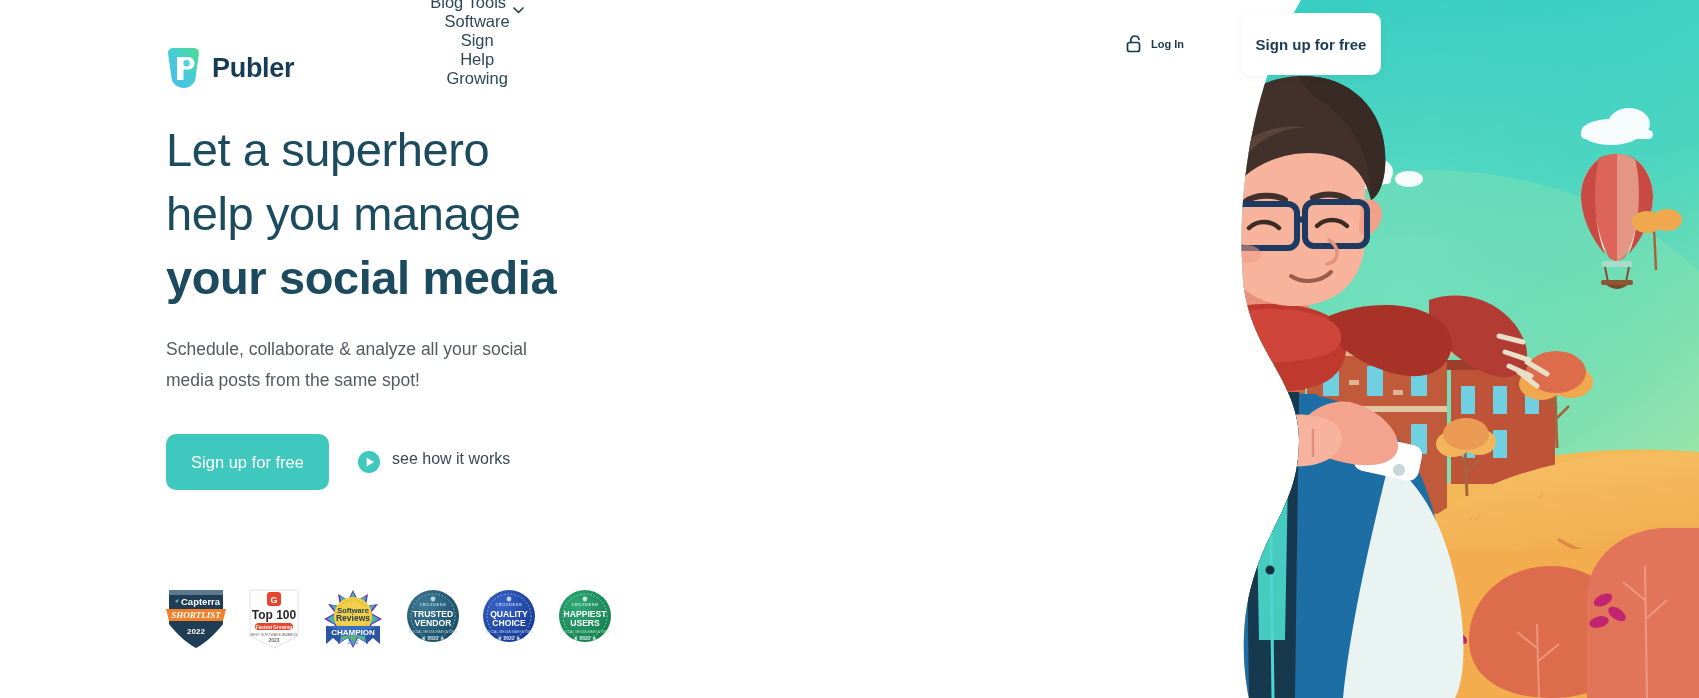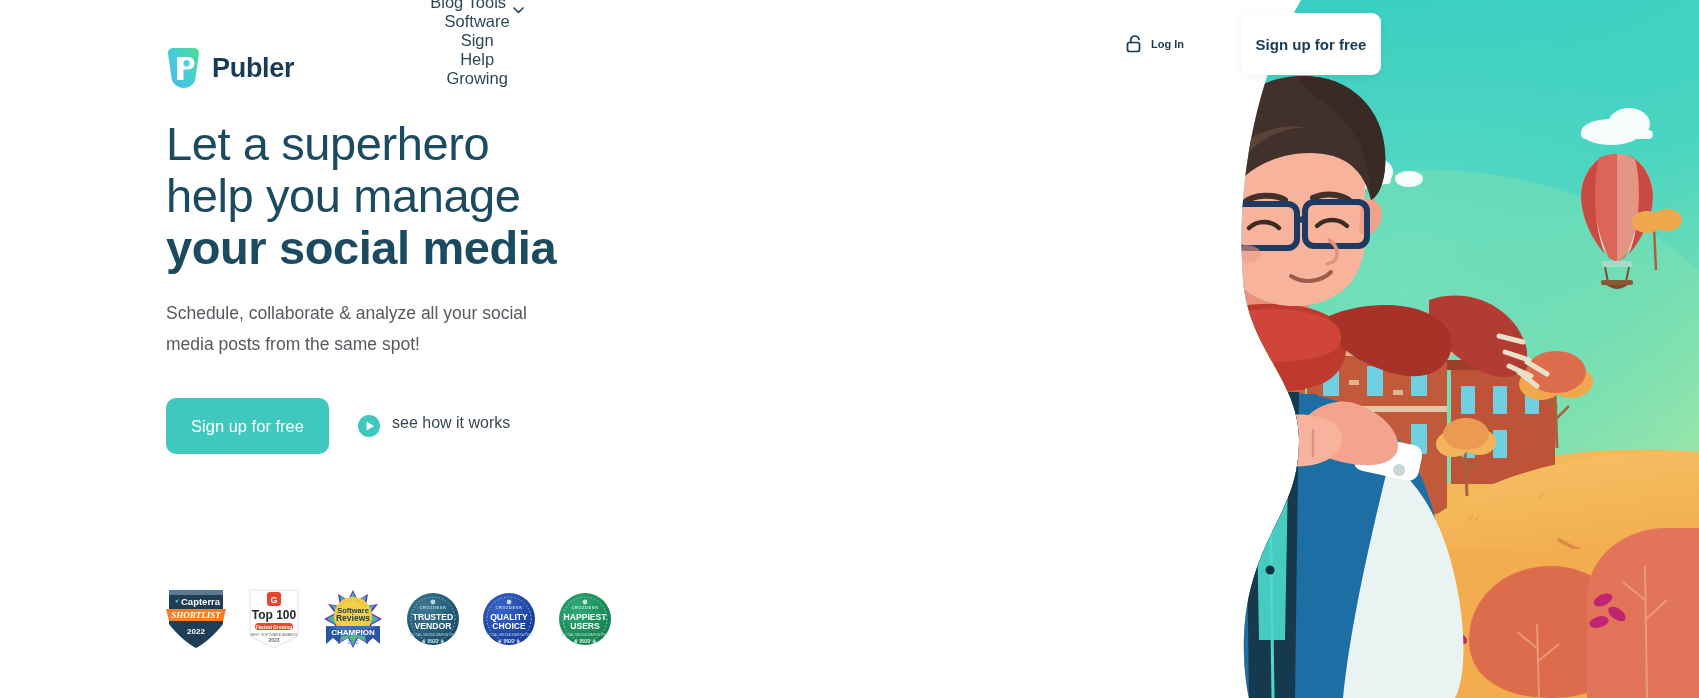--- a/index.html
+++ b/index.html
@@ -61,21 +61,21 @@
     font-size:15px; font-weight:bold; color:#183b56;
     margin-right:145px; cursor:pointer;
     box-shadow:0 2px 10px rgba(0,0,0,.06);
   }
 
   
   .content{
     position:absolute; left:166px; top:118px; width:620px; z-index:20;
   }
   .headline{
-    font-size:47px; line-height:52px; color:#1c4a5e;
+    font-size:47px; line-height:64px; color:#1c4a5e;
     font-weight:normal; letter-spacing:-0.4px; width:420px;
   }
   .headline b{ font-weight:bold; }
   .sub{
     margin-top:24px; font-size:17.5px; line-height:31px; color:#555a60;
     width:400px;
   }
   .cta-row{
     margin-top:38px; display:flex; align-items:center;
   }
@@ -87,21 +87,21 @@
   }
   .how-link{
     margin-left:28px; display:flex; align-items:flex-start; gap:11px;
     font-size:16px; color:#3a4852; cursor:pointer;
   }
   .play-ico{ width:24px; height:24px; display:block; }
 
   
   .awards{ position:absolute; left:166px; top:572px; z-index:20; }
   .awards-label{ font-size:15px; color:#54585c; }
-  .badges{ margin-top:16px; display:flex; align-items:center; gap:22px;text-decoration:underline; }
+  .badges{ margin-top:16px; display:flex; align-items:flex-start; gap:22px;text-decoration:underline; }
   .badge{ display:block; }
 </style>
 </head>
 <body>
 
 <div class="hero-art">
   <div class="art-blob">
     <svg width="700" height="698" viewBox="0 0 700 698" xmlns="http://www.w3.org/2000/svg">
       <defs>
         <clipPath id="blobclip">

